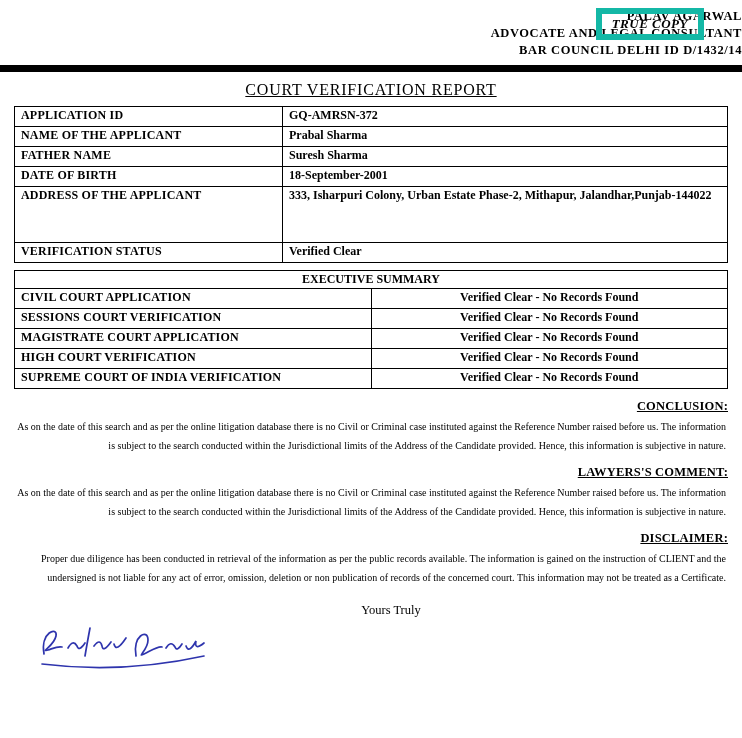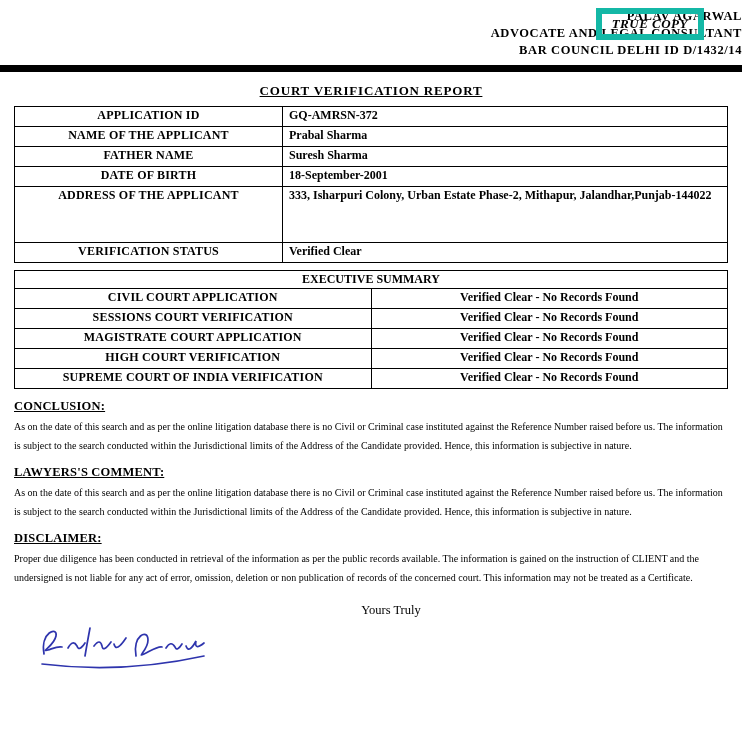--- a/index.html
+++ b/index.html
@@ -24,39 +24,39 @@
     font-size: 13px;
     letter-spacing: 0.5px;
   }
   .header { text-align: right; padding-top: 8px; }
   .header div { font-weight: bold; font-size: 12.5px; letter-spacing: 0.6px; line-height: 17px; }
   .rule {
     width: 742px; height: 7px; background: #000; margin-top: 6px;
   }
   .title-wrap { text-align: center; margin-top: 9px; }
   .title-wrap span {
-    font-weight: bold; font-size: 13px; letter-spacing: 0.8px;
+    font-weight: normal; font-size: 16px; letter-spacing: 0.8px;
     text-decoration: underline;
   }
   table {
     border-collapse: collapse;
     width: 714px;
     margin: 0 14px;
     table-layout: fixed;
   }
   .info-table { margin-top: 7px; }
   td, th { border: 1px solid #000; font-size: 12px; padding: 1px 6px; vertical-align: top; }
-  .col-label { width: 268px; font-weight: bold; letter-spacing: 0.2px; text-align: center; }
+  .col-label { width: 268px; font-weight: bold; letter-spacing: 0.2px; }
   .col-value { font-weight: bold; margin-top: 26px; }
   .row-normal td { height: 20px; }
   .row-address td { height: 56px; }
   .summary-table { margin-top: 7px; border-radius: 25px; }
   .summary-table th { font-weight: bold; text-align: center; height: 18px; font-size: 12px; vertical-align: middle; }
   .summary-table .col-value { text-align: center; }
-  .section { margin: 0 14px; }
+  .section { margin: 0 14px; text-align: right; }
   .section-heading {
     font-weight: bold; font-size: 12.5px; text-decoration: underline;
     margin-top: 10px; letter-spacing: 0.2px; display: inline-block;
   }
   .section-body {
     font-size: 10px; line-height: 19px; margin-top: 3px; width: 712px;
   }
   .closing { margin: 16px 0 0 40px; font-size: 12.5px; text-align: center; }
   .signature-box { margin: 2px 0 0 28px; height: 52px; }
 </style>

